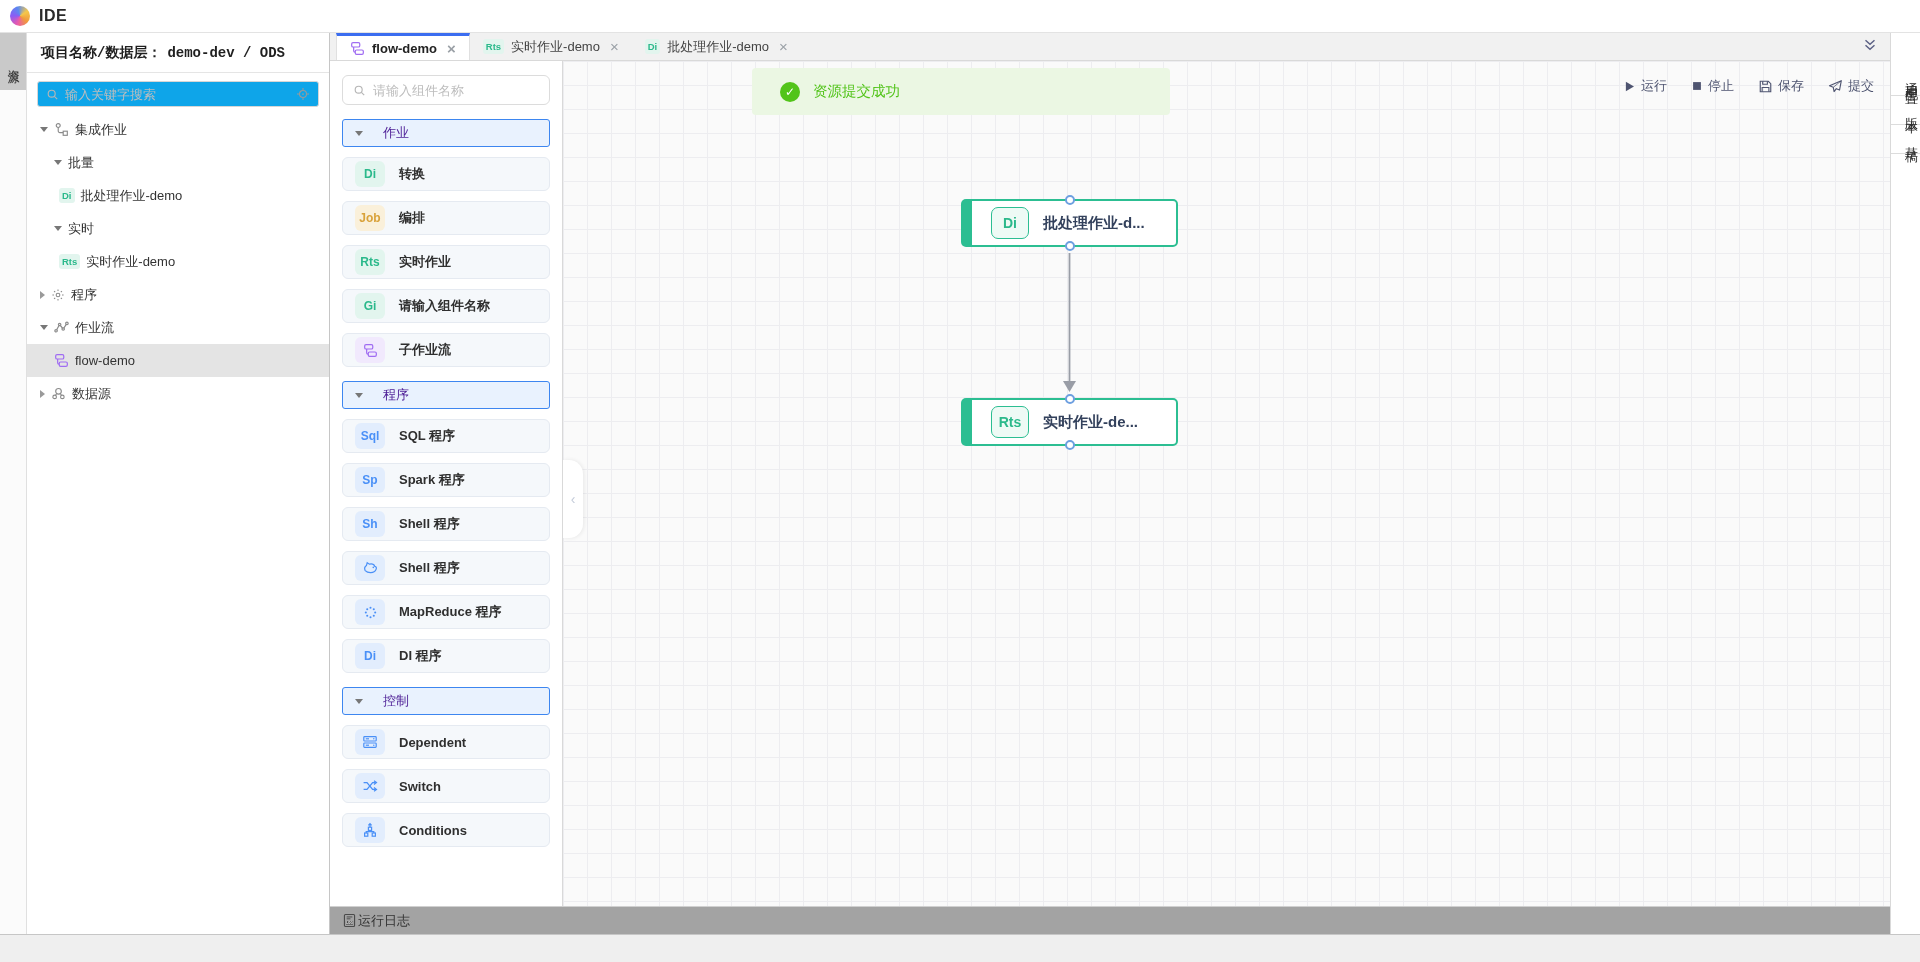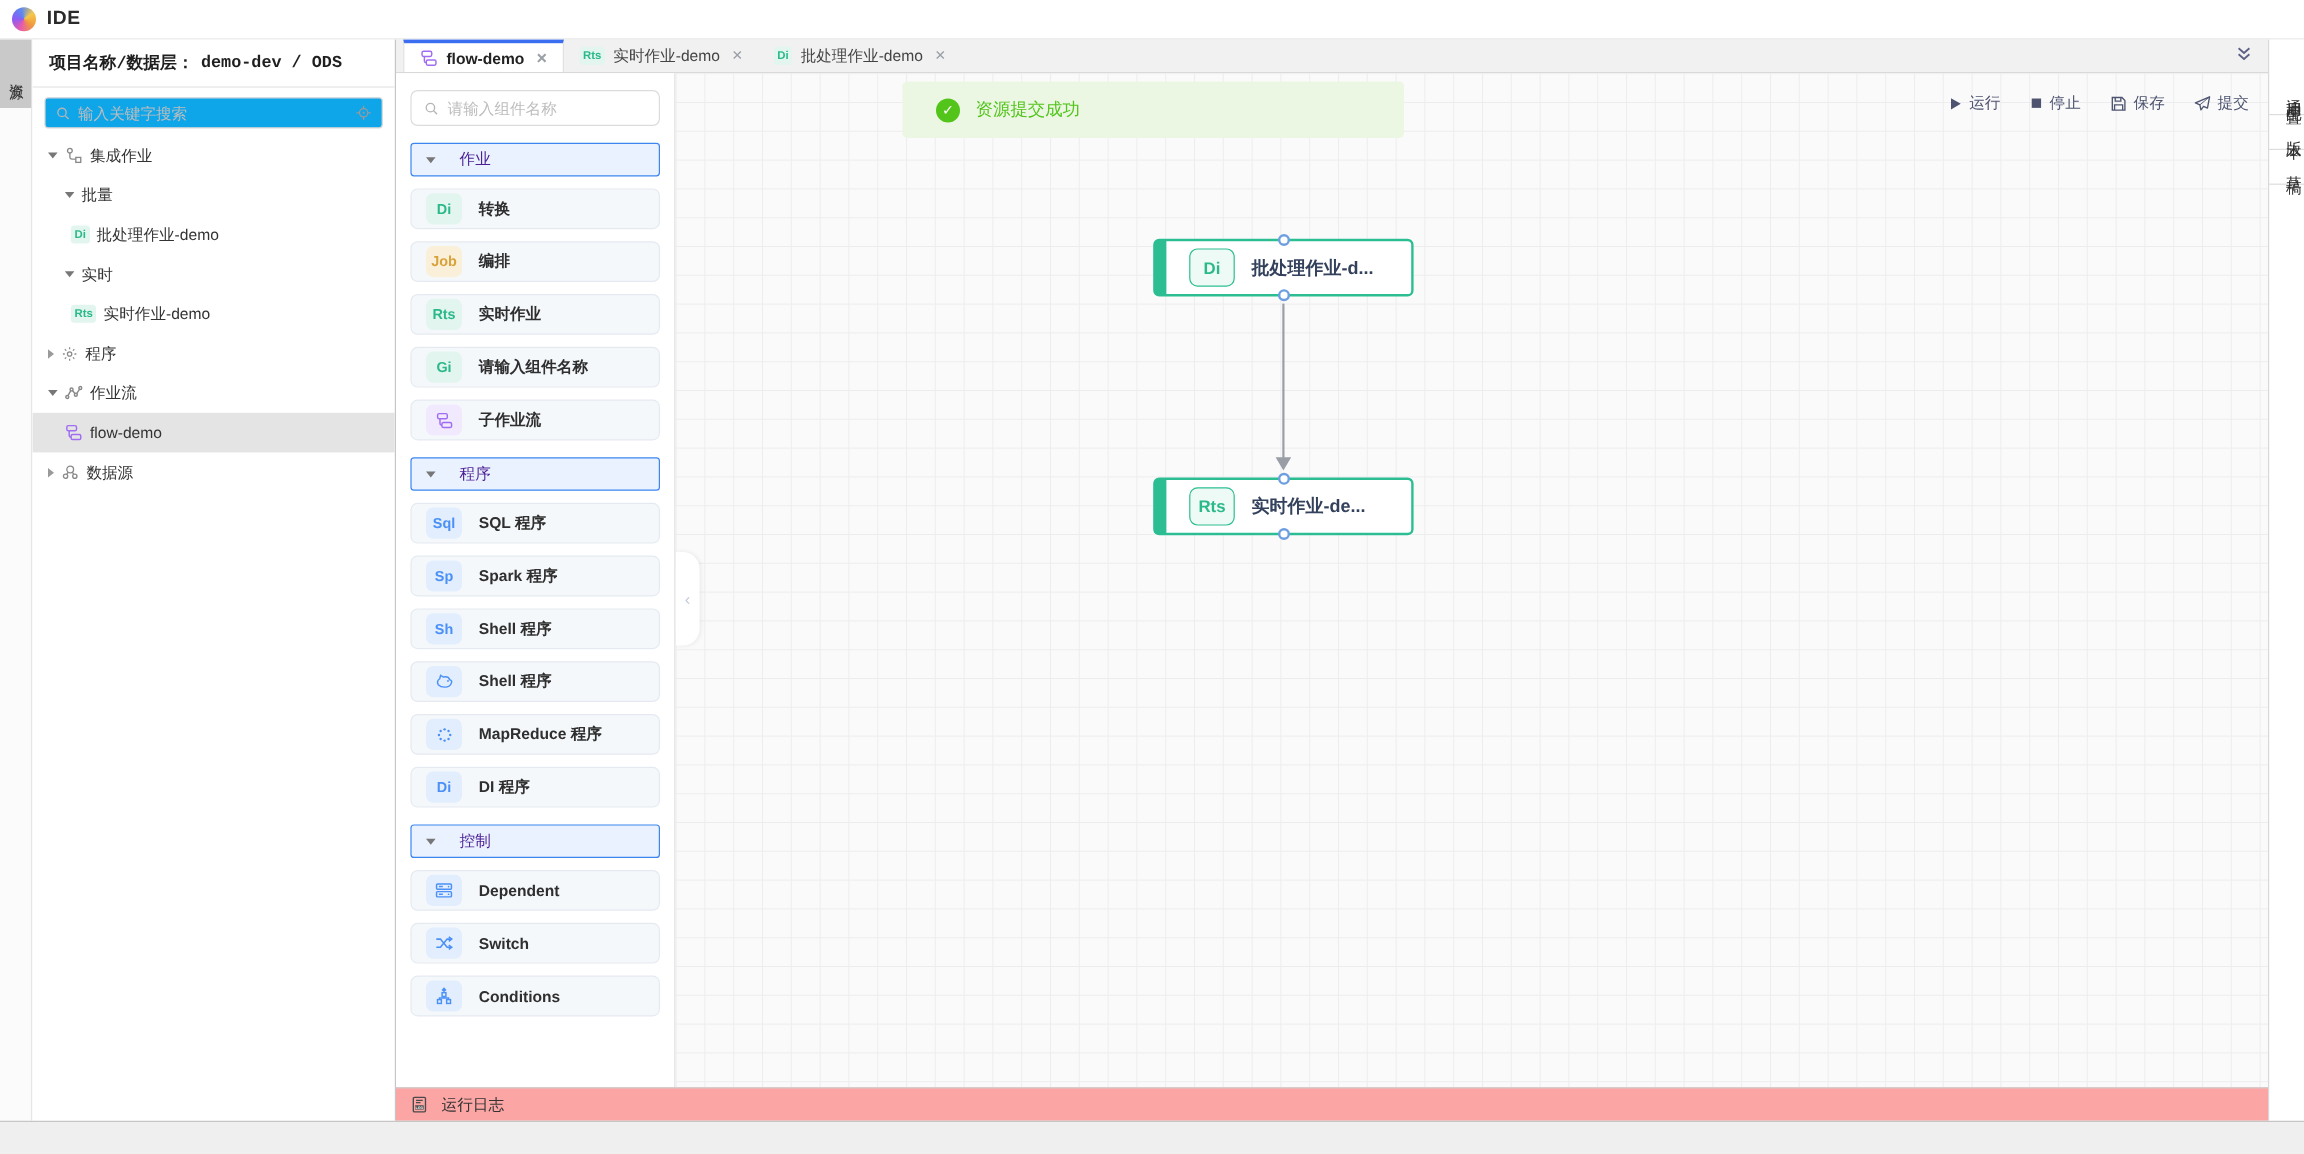--- a/index.html
+++ b/index.html
@@ -106,22 +106,22 @@
                      align-items:center; justify-content:center; color:#c3cbd9; font-size:14px; cursor:pointer; z-index:4; }
 
   
   #rightbar { position:absolute; left:1890px; top:33px; width:30px; height:901px; background:#fff;
               border-left:1px solid #d9d9d9; padding-top:28px; }
   .r-tab { width:100%; display:flex; justify-content:center; padding:11px 0; border-bottom:1px solid #dcdcdc;
            writing-mode:vertical-rl; text-orientation:upright; font-size:13px; color:#2b2b2b;
            letter-spacing:3px; cursor:pointer; }
 
   
-  #logbar { position:absolute; left:330px; top:906px; width:1560px; height:28px; background:#fca5a5;
-            border-top:1px solid #d0d0d0; display:flex; align-items:center; padding-left:12px; gap:11px; cursor:pointer; }
+  #logbar { position:absolute; left:330px; top:906px; width:1560px; height:28px; background:#a3a3a3;
+            border-top:1px solid #d0d0d0; display:flex; align-items:center; padding-left:12px; gap:1px; cursor:pointer; }
   .log-label { font-size:13px; color:#333; }
   #statusbar { position:absolute; left:0; top:934px; width:1920px; height:28px; background:#efefef;
                border-top:1px solid #c6c6c6; }
 </style>
 </head>
 <body>
 
 <div id="app" data-name="ide-app">
 
   <header id="topbar" data-name="app-header">

